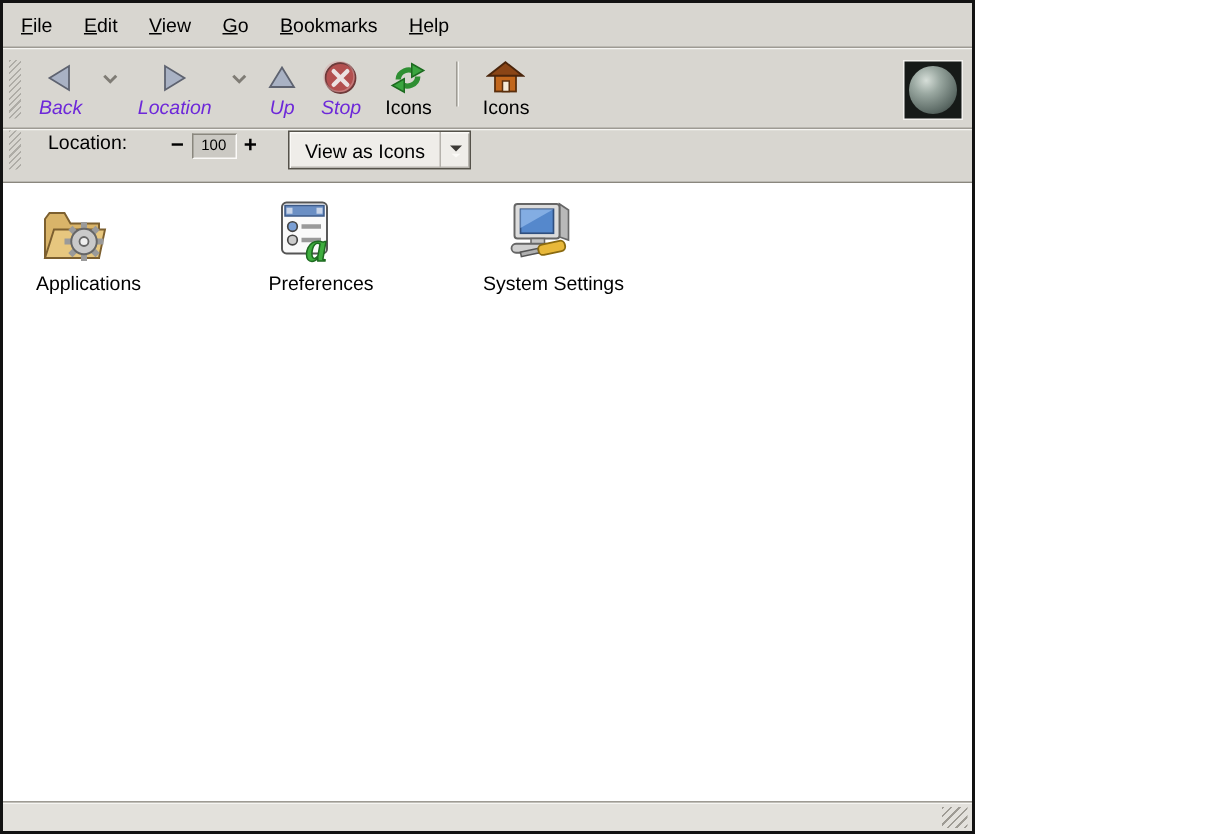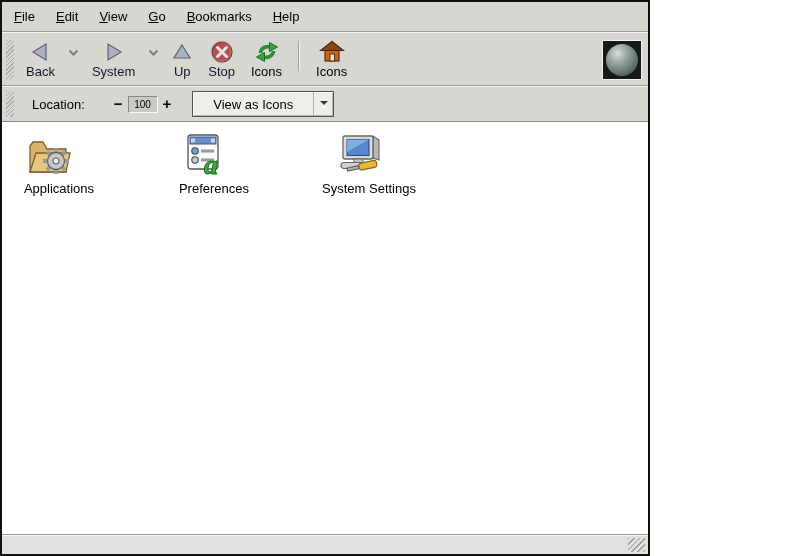--- a/index.html
+++ b/index.html
@@ -38,38 +38,38 @@
   .grip {
     width: 8px; margin: 4px 4px 4px 0;
     background: repeating-linear-gradient(135deg, #aeaca6 0 1px, rgba(0,0,0,0) 1px 3px);
   }
   .tbtn {
     display: flex; flex-direction: column; align-items: center; justify-content: flex-end;
     padding: 2px 7px 3px; border: 1px solid rgba(0,0,0,0); border-radius: 2px;
   }
   .tbtn .icon-wrap { height: 27px; display: flex; align-items: center; justify-content: center; }
   .tbtn .tlabel { margin-top: 1px; line-height: 14px; }
-  .tbtn.disabled .tlabel { color: #0f172a; }
+  .tbtn.disabled .tlabel { color: #6d28d9; font-style: italic; }
   .chev-btn { display: flex; align-items: center; padding: 0 5px 16px; }
   .tsep { width: 0; border-left: 1px solid #9e9b94; border-right: 1px solid #f6f5f2; margin: 5px 8px 12px 8px; }
   .throbber-box {
     margin-left: auto; align-self: center;
     width: 40px; height: 40px;
     border: 1px solid #f2f1ee; background: #161a18;
     display: flex; align-items: center; justify-content: center;
   }
   .throbber-sphere {
     width: 32px; height: 32px; border-radius: 50%;
     background: radial-gradient(circle at 36% 30%, #d6ded8 0%, #9aa8a1 30%, #5d6b66 70%, #2c3532 100%);
   }
 
   
   .locationbar {
     height: 34px; flex: 0 0 34px;
-    display: flex; align-items: center;
+    display: flex; align-items: flex-start;
     padding: 0 8px 0 4px;
     background: #d8d6d0;
   }
   .loc-grip { width: 8px; height: 26px; margin-right: 18px;
     background: repeating-linear-gradient(135deg, #aeaca6 0 1px, rgba(0,0,0,0) 1px 3px); }
   .loc-label { margin-right: 8px; white-space: nowrap; }
   .loc-input {
     flex: 1; height: 22px;
     border: 1px solid #565349; border-bottom-color: #8a877e; border-right-color: #8a877e;
     background: #fff; font: 13px "Liberation Sans", sans-serif;
@@ -82,21 +82,21 @@
     background: #cbc9c3;
     border: 1px solid #8a877e; border-bottom-color: #fbfaf8; border-right-color: #fbfaf8;
   }
   .view-combo {
     margin-left: 16px; height: 26px;
     display: flex; align-items: stretch;
     background: #efede9;
     border: 1px solid #55524a;
     box-shadow: inset 1px 1px 0 #fbfaf7, inset -1px -1px 0 #b9b6b0;
   }
-  .view-combo .combo-label { display: flex; align-items: center; padding: 0 20px; white-space: nowrap; }
+  .view-combo .combo-label { display: flex; align-items: center; padding: 0 10px; white-space: nowrap; }
   .view-combo .combo-arrow {
     width: 20px; display: flex; align-items: center; justify-content: center;
     border-left: 1px solid #b5b2ac;
   }
 
   
   .content {
     flex: 1; background: #fff; position: relative;
     border-top: 1px solid #8a877e;
     overflow: hidden;
@@ -155,21 +155,21 @@
           </svg>
       </span>
     </div>
 
     <div class="tbtn disabled">
       <span class="icon-wrap">
         <svg width="22" height="20" viewBox="0 0 22 20">
             <polygon points="5,2 5,18 18,10" fill="#a9b2c4" stroke="#5e6370" stroke-width="1.2"></polygon>
           </svg>
       </span>
-      <span class="tlabel">System</span>
+      <span class="tlabel">Location</span>
     </div>
     <div class="chev-btn">
       <span>
         <svg width="11" height="7" viewBox="0 0 11 7">
             <polyline points="1.5,1.5 5.5,5.5 9.5,1.5" stroke="#7f7c75" stroke-width="2" fill="none"></polyline>
           </svg>
       </span>
     </div>
 
     <div class="tbtn disabled">

